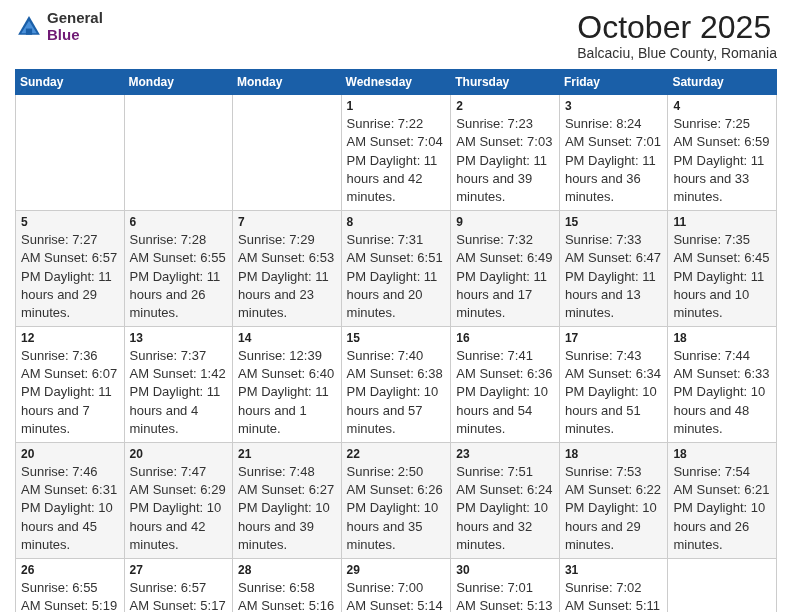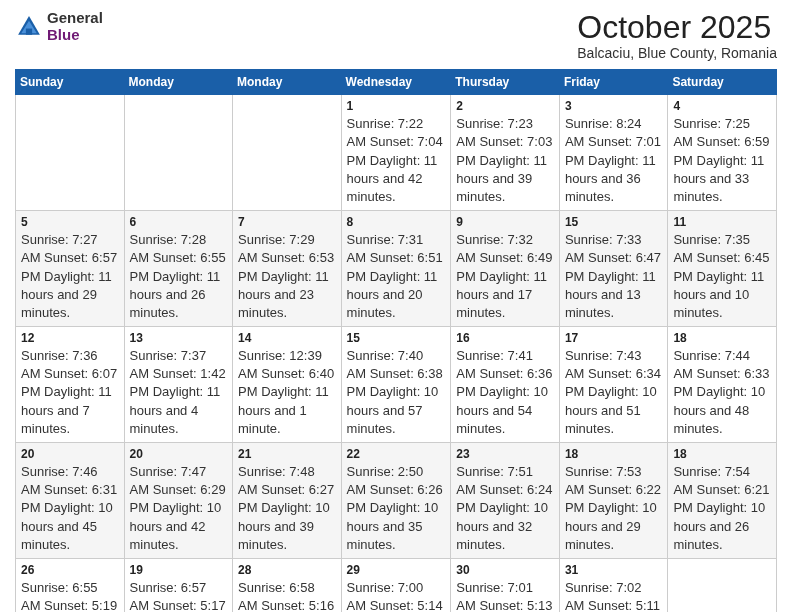--- a/index.html
+++ b/index.html
@@ -300,21 +300,21 @@
           </td>
         </tr>
         <tr>
           <td>
             <span class="day-num">26</span>
             <div class="day-info">Sunrise: 6:55 AM
 Sunset: 5:19 PM
 Daylight: 10 hours and 23 minutes.</div>
           </td>
           <td>
-            <span class="day-num">19</span>
+            <span class="day-num">27</span>
             <div class="day-info">Sunrise: 6:57 AM
 Sunset: 5:17 PM
 Daylight: 10 hours and 20 minutes.</div>
           </td>
           <td>
             <span class="day-num">28</span>
             <div class="day-info">Sunrise: 6:58 AM
 Sunset: 5:16 PM
 Daylight: 10 hours and 17 minutes.</div>
           </td>

